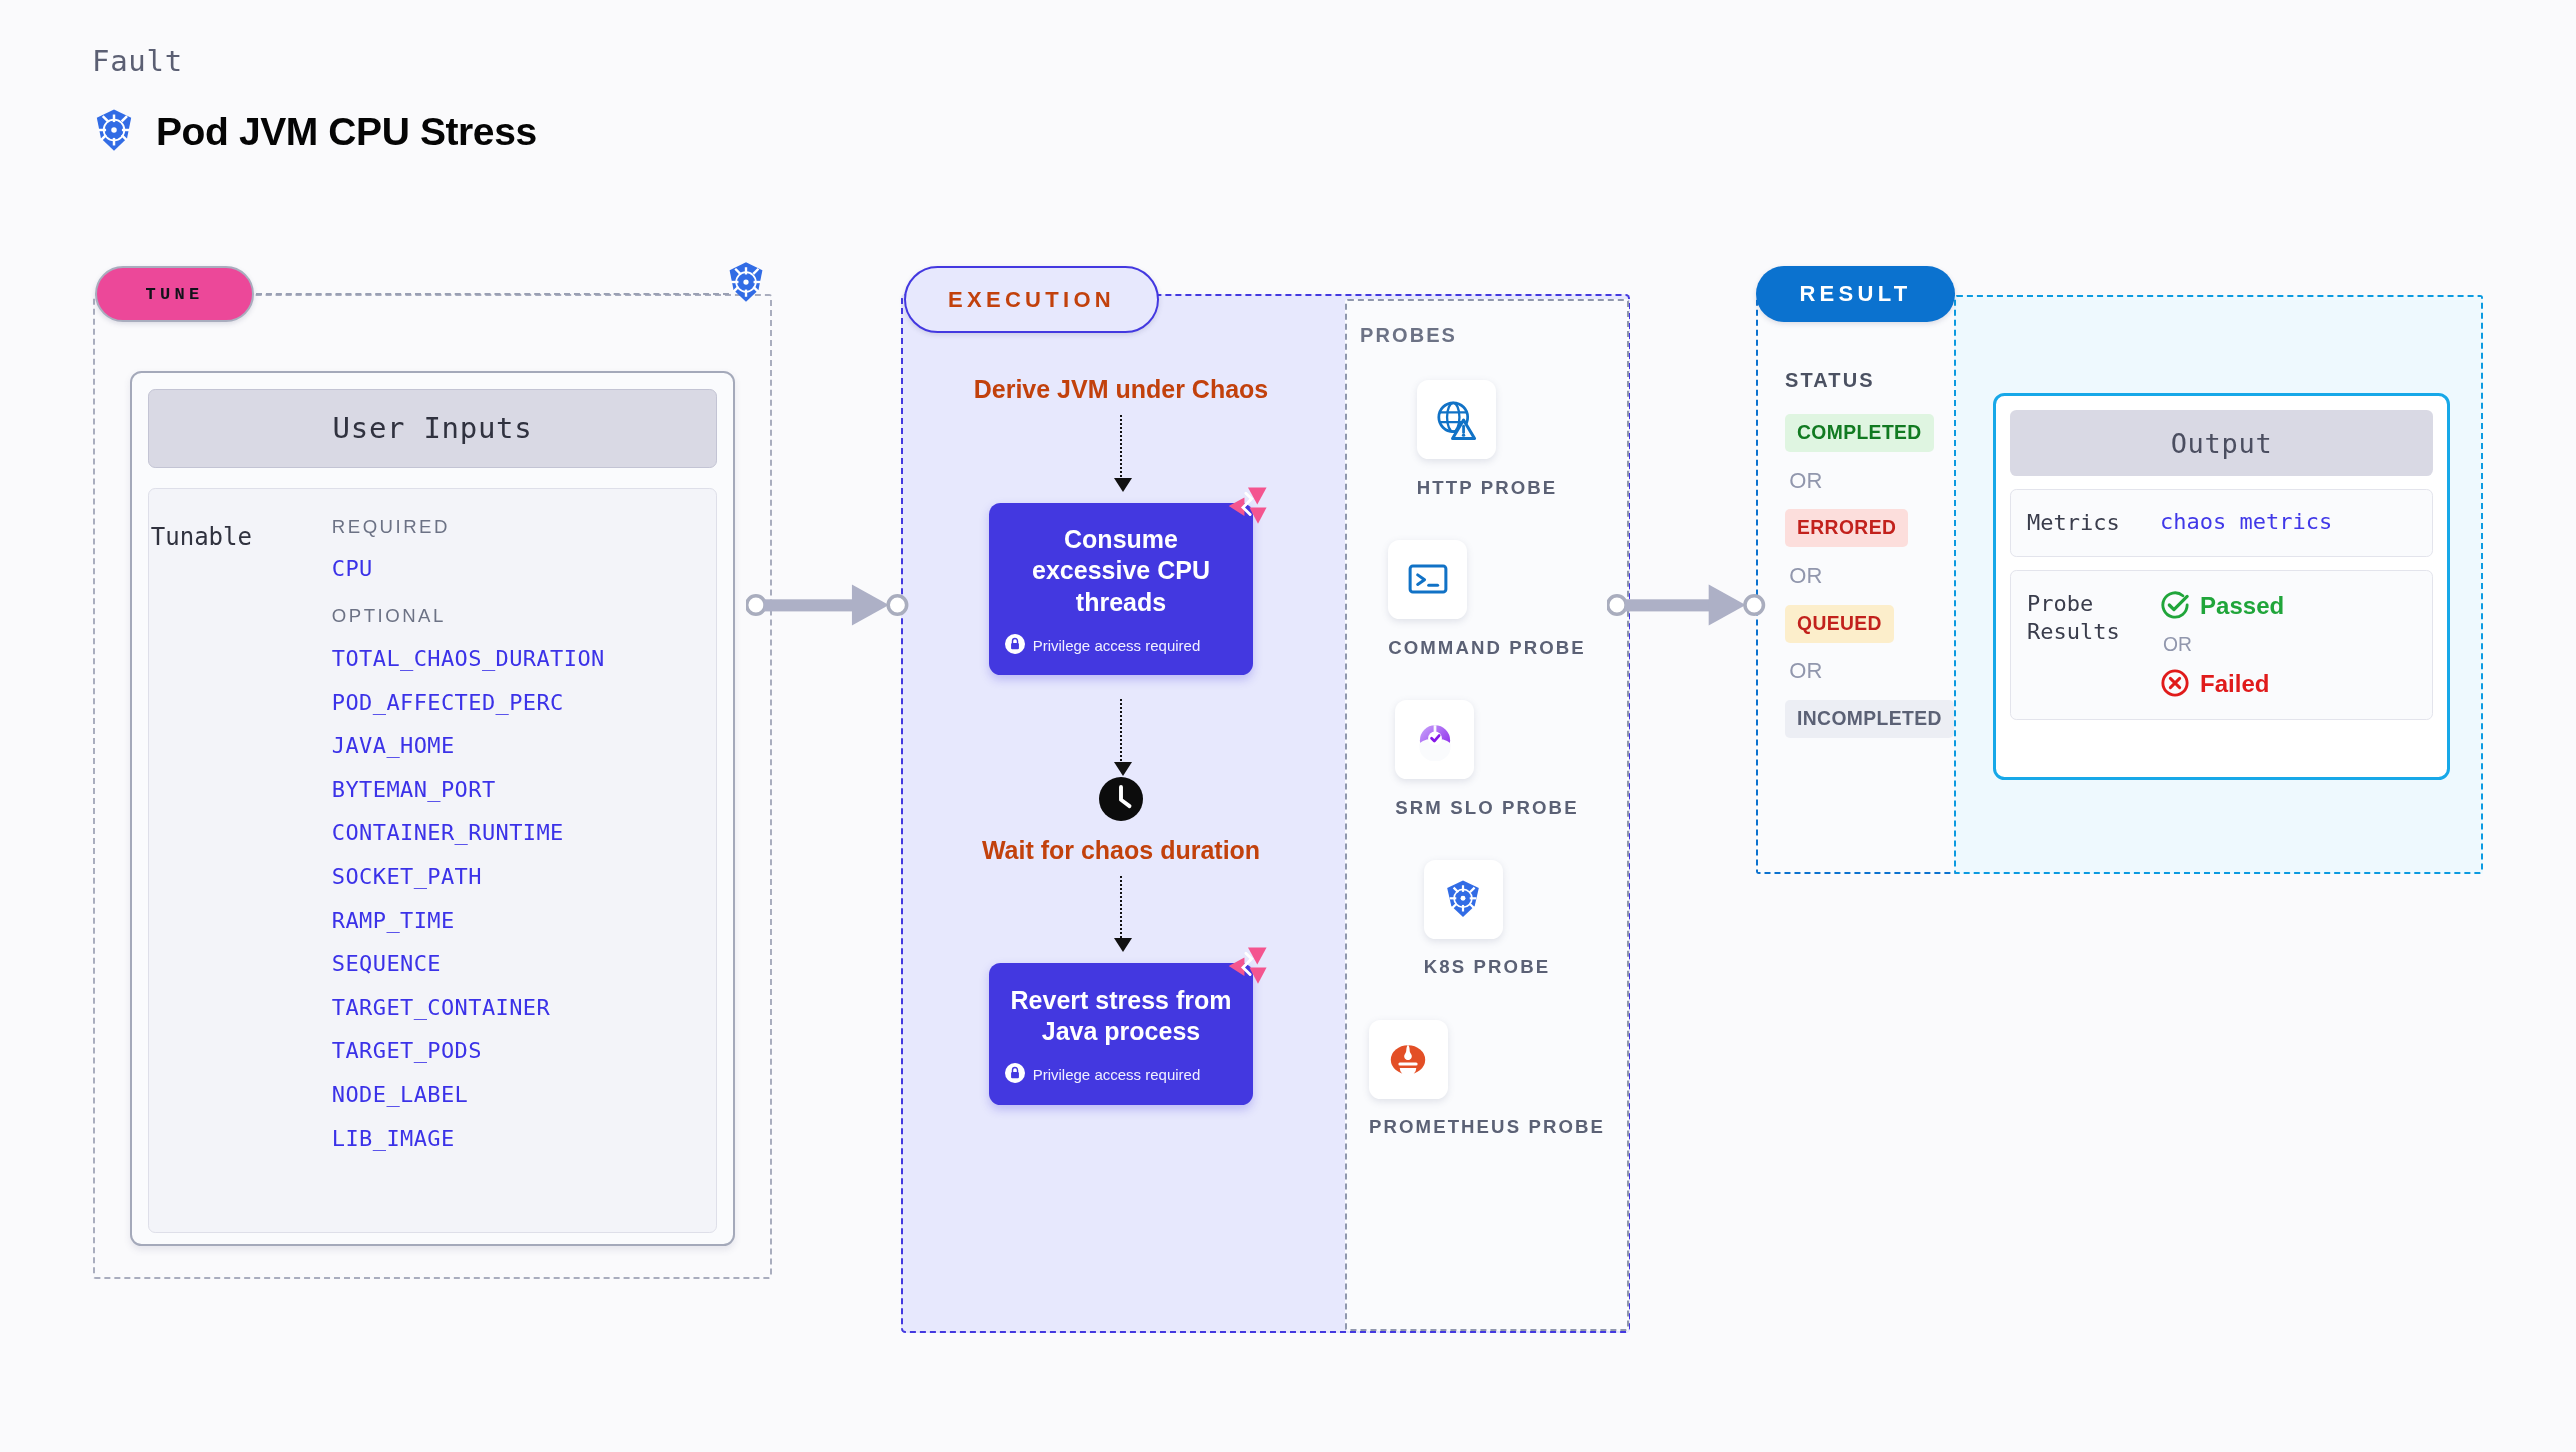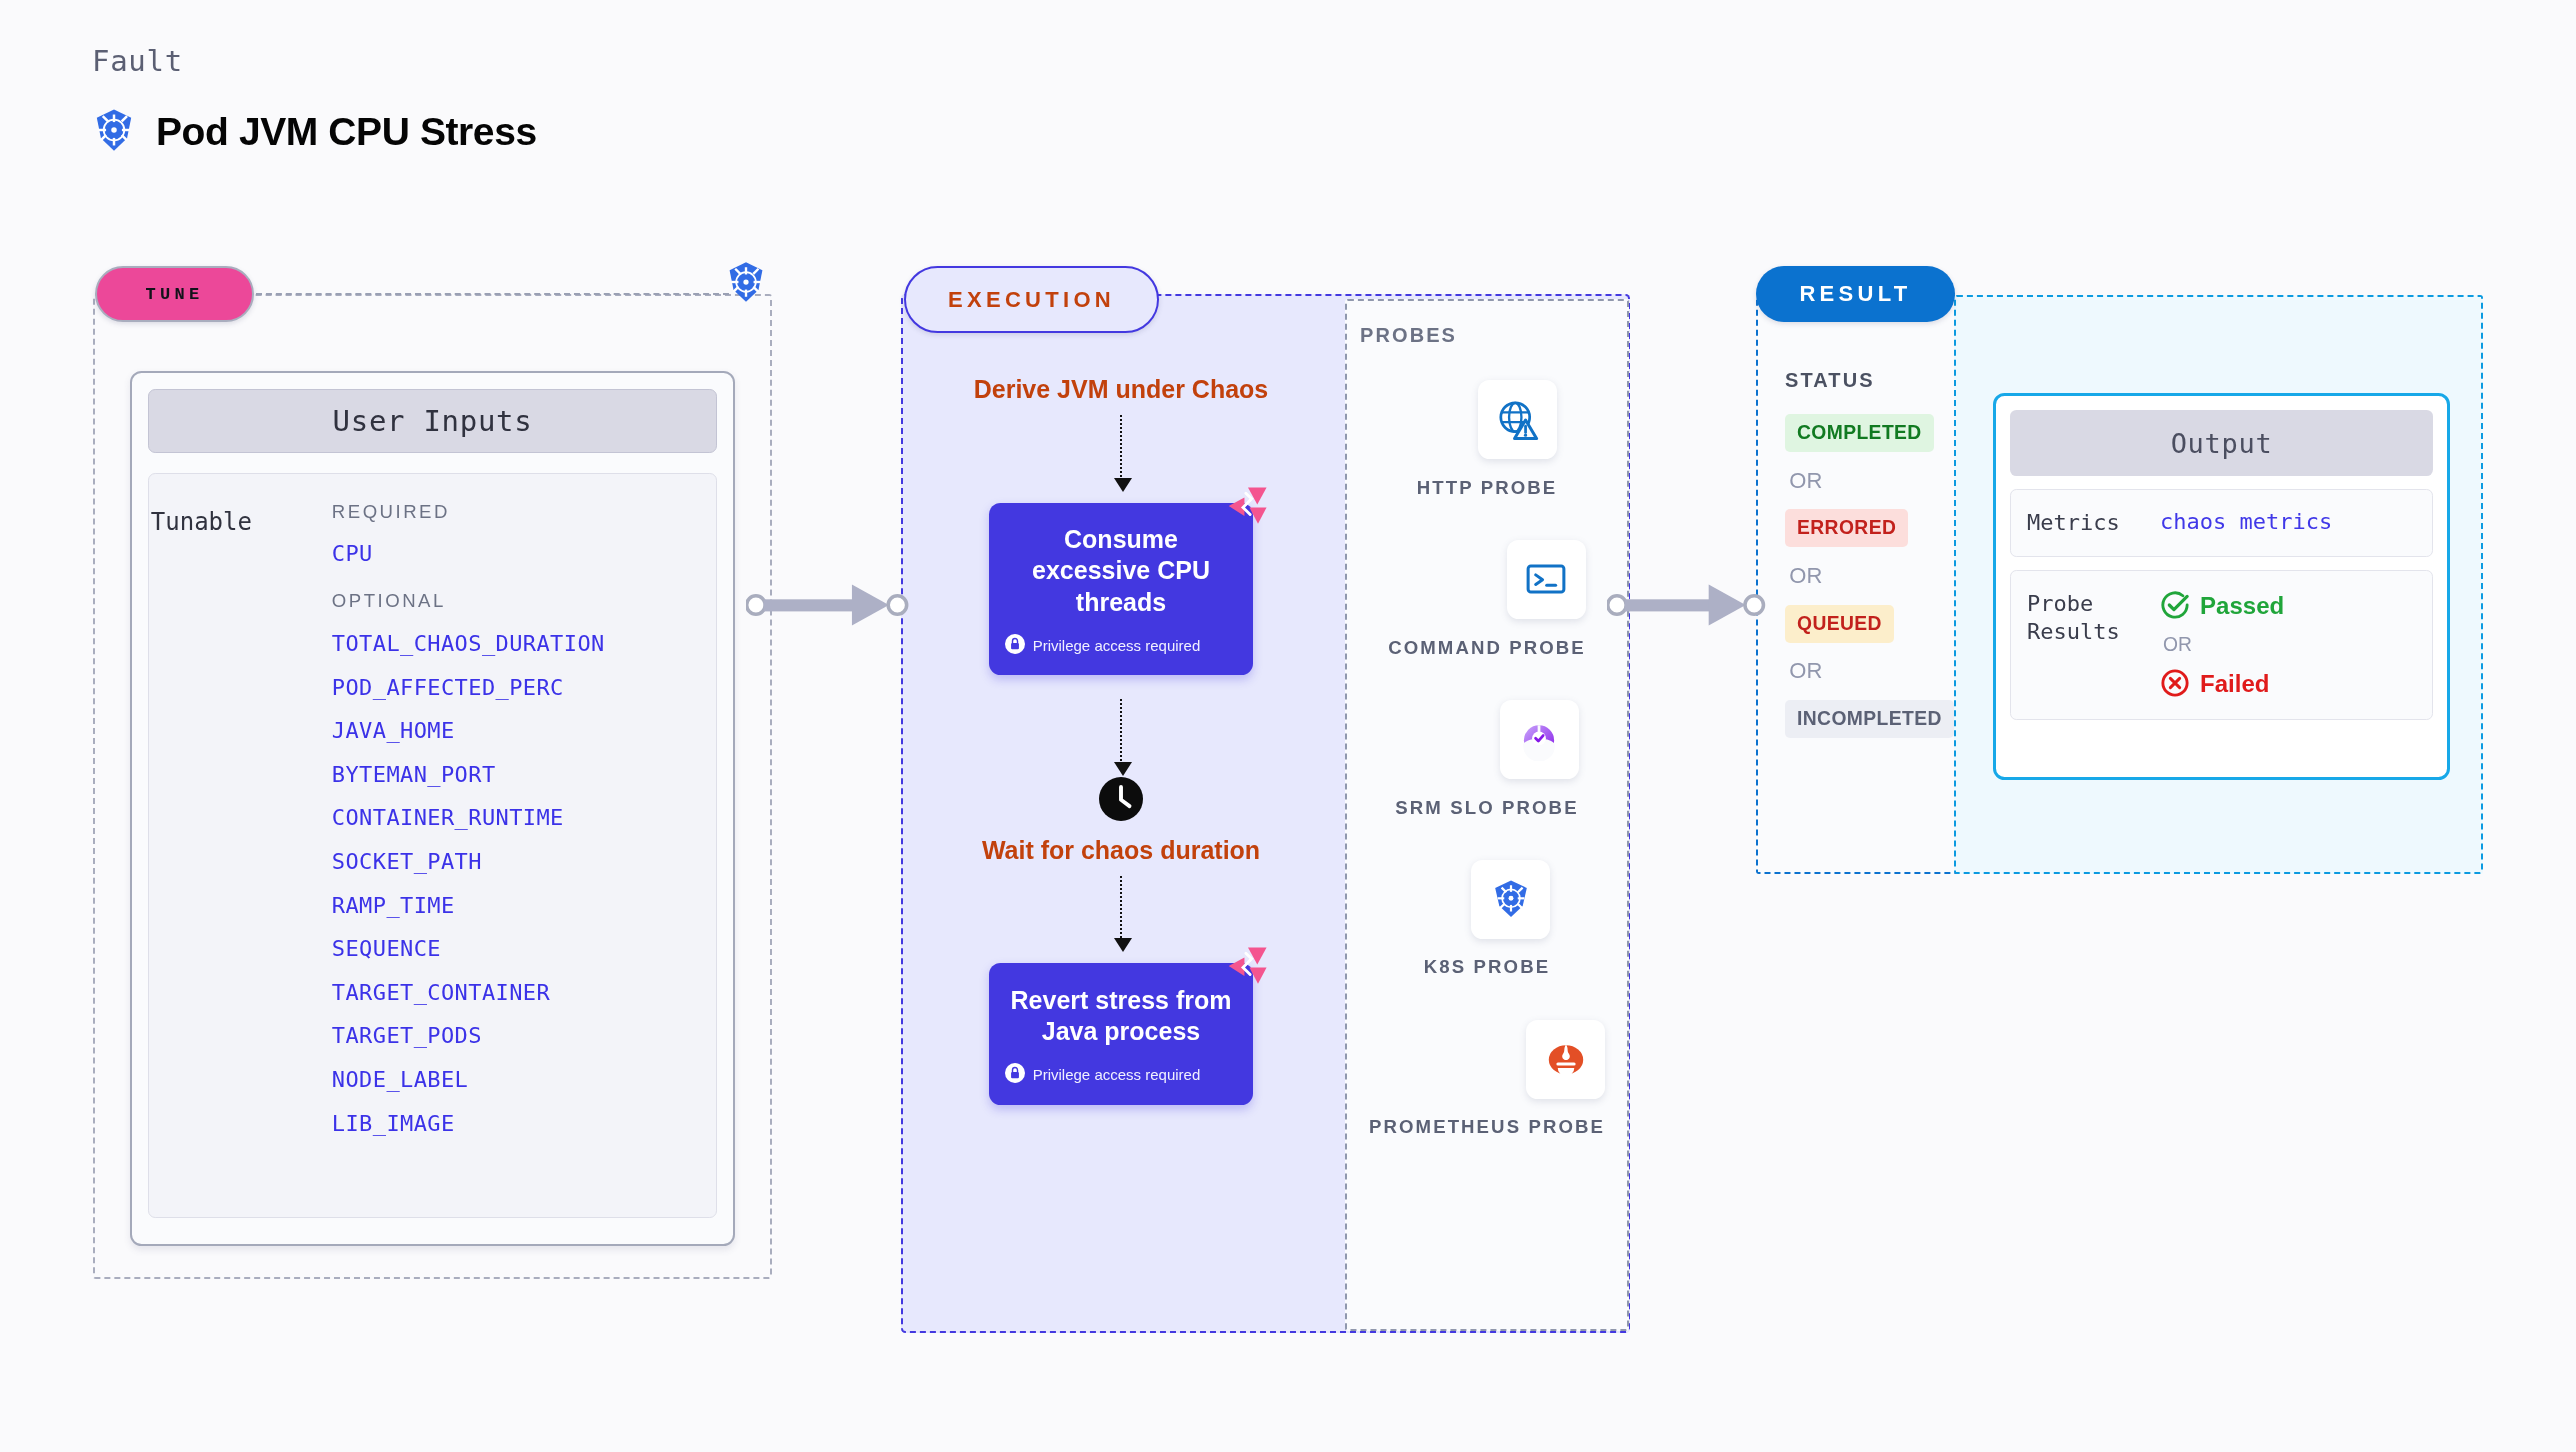--- a/index.html
+++ b/index.html
@@ -83,21 +83,21 @@
   }
   #kube-badge { position: absolute; left: 725px; top: 261px; z-index: 22; }
 
   #userinputs-card {
     position: absolute; left: 130px; top: 371px; width: 605px; height: 875px;
     background: #fafbfd; border: 2.1px solid #a4a9ba; border-radius: 11.5px;
     box-shadow: 0 3.6px 7.2px rgba(80,80,120,.12);
     padding: 15.8px;
   }
   #userinputs-header {
-    height: 64px; background: #d9d9e4; border: 1.4px solid #c3c4d4; border-radius: 7.2px;
+    height: 79px; background: #d9d9e4; border: 1.4px solid #c3c4d4; border-radius: 7.2px;
     display: flex; align-items: center; justify-content: center;
     font-family: "DejaVu Sans Mono", monospace;
     font-size: 29px; color: #30323f; letter-spacing: 0.7px;
   }
   #tunable-box {
     margin-top: 20px; height: 745px;
     background: #f3f4f9; border: 1.4px solid #dedfe9; border-radius: 7.2px;
     display: flex; padding: 27px 0 0 2px;
   }
   #tunable-label {
@@ -155,21 +155,21 @@
   
   #probes-label {
     position: absolute; left: 1360px; top: 324px;
     font-family: "Liberation Sans", sans-serif;
     font-size: 20px; font-weight: bold; color: #6c7285; letter-spacing: 2.1px;
   }
   #probes-list {
     position: absolute; left: 1345px; top: 380px; width: 284px;
     display: flex; flex-direction: column; align-items: center; gap: 40px;
   }
-  .probe-item { display: flex; flex-direction: column; align-items: flex-end; }
+  .probe-item { display: flex; flex-direction: column; align-items: flex-start; }
   .probe-icon-box {
     width: 79px; height: 79px; background: #fff; border-radius: 11.5px;
     display: flex; align-items: center; justify-content: center;
     box-shadow: 0 2.9px 7.2px rgba(90,95,130,.15);
   }
   .probe-name {
     margin-top: 15.8px; text-align: center;
     font-family: "Liberation Sans", sans-serif;
     font-size: 18.6px; font-weight: bold; color: #5b6175; letter-spacing: 2.1px; line-height: 1.35;
   }

